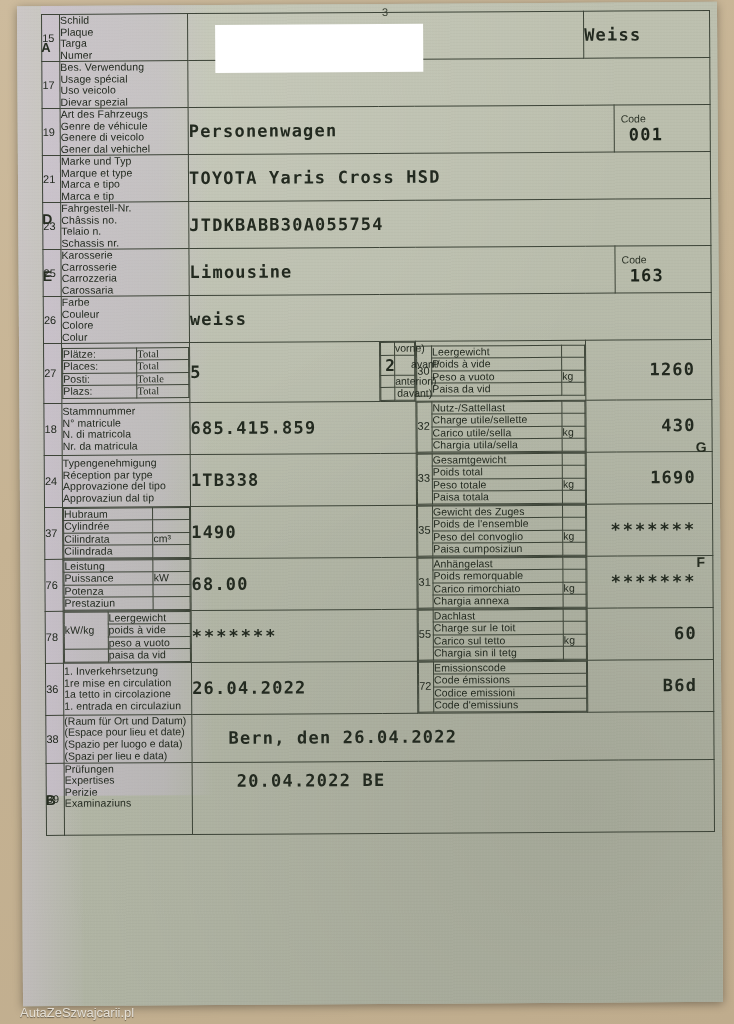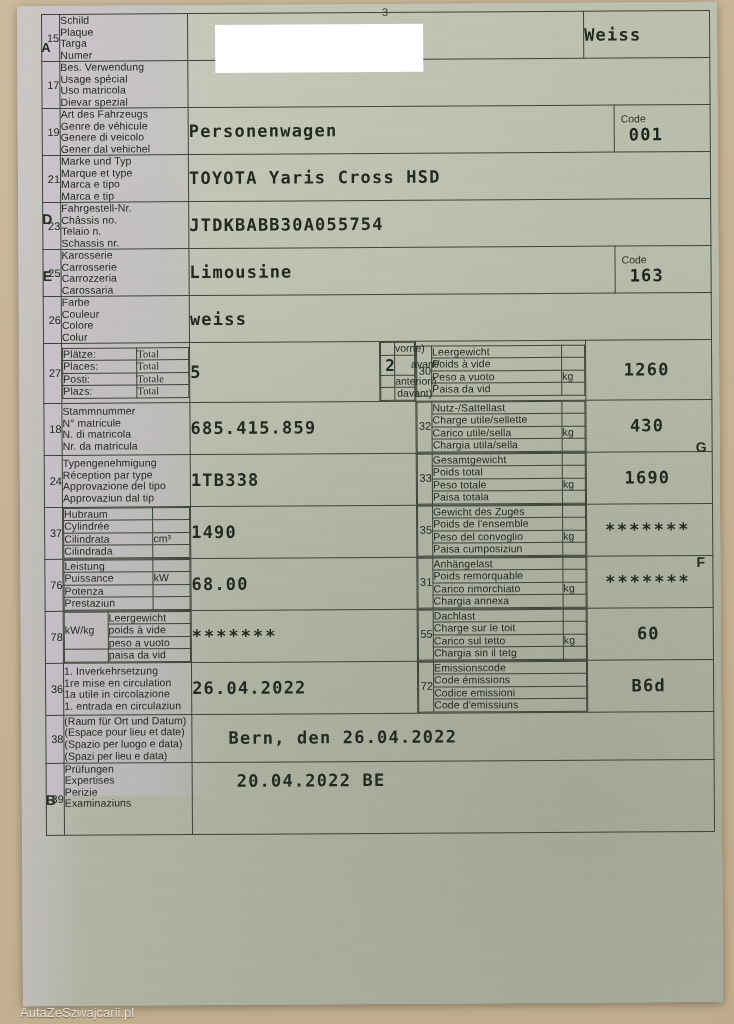--- a/index.html
+++ b/index.html
@@ -87,25 +87,25 @@
   }
   .lbl .l2 { display:block; }
   .val {
     font-family: "DejaVu Sans Mono", monospace;
     font-size: 17px;
     letter-spacing: 1.2px;
     color: #1d241b;
     padding: 4px 4px 4px 14px;
     font-weight: 600;
   }
-  .val.right { text-align: center; padding-right: 16px; padding-left: 12px; }
+  .val.right { text-align: right; padding-right: 16px; padding-left: 12px; }
   .rownum {
     font-family: "Liberation Sans", sans-serif;
     font-size: 11px;
-    text-align: right;
+    text-align: left;
     color: #2b3227;
   }
   .codehdr {
     font-family: "Liberation Sans", sans-serif;
     font-size: 10.5px;
     padding: 2px 0 0 6px;
     color: #2b3227;
   }
   .codeval {
     font-family: "DejaVu Sans Mono", monospace;
@@ -238,21 +238,21 @@
         </td>
         <td class="val" colspan="3"></td>
         <td class="val" colspan="2">Weiss</td>
       </tr>
 
       <tr>
         <td class="rownum">17</td>
         <td class="lbl">
           <span class="l2">Bes. Verwendung</span>
           <span class="l2">Usage spécial</span>
-          <span class="l2">Uso matricola</span>
+          <span class="l2">Uso veicolo</span>
           <span class="l2">Dievar spezial</span>
         </td>
         <td class="val" colspan="5"></td>
       </tr>
 
       <tr>
         <td class="rownum">19</td>
         <td class="lbl">
           <span class="l2">Art des Fahrzeugs</span>
           <span class="l2">Genre de véhicule</span>
@@ -606,21 +606,21 @@
               </table>
         </td>
         <td class="val right" colspan="2">60</td>
       </tr>
 
       <tr>
         <td class="rownum">36</td>
         <td class="lbl">
           <span class="l2">1. Inverkehrsetzung</span>
           <span class="l2">1re mise en circulation</span>
-          <span class="l2">1a utile in circolazione</span>
+          <span class="l2">1a tetto in circolazione</span>
           <span class="l2">1. entrada en circulaziun</span>
         </td>
         <td class="val" colspan="2">26.04.2022</td>
         <td class="lbl">
           <table class="nested">
             <tbody>
                   <tr>
                     <td style="width:14px" class="rownum" rowspan="4"><span>72</span></td>
               <td><span>Emissionscode</span></td>
                   </tr>

